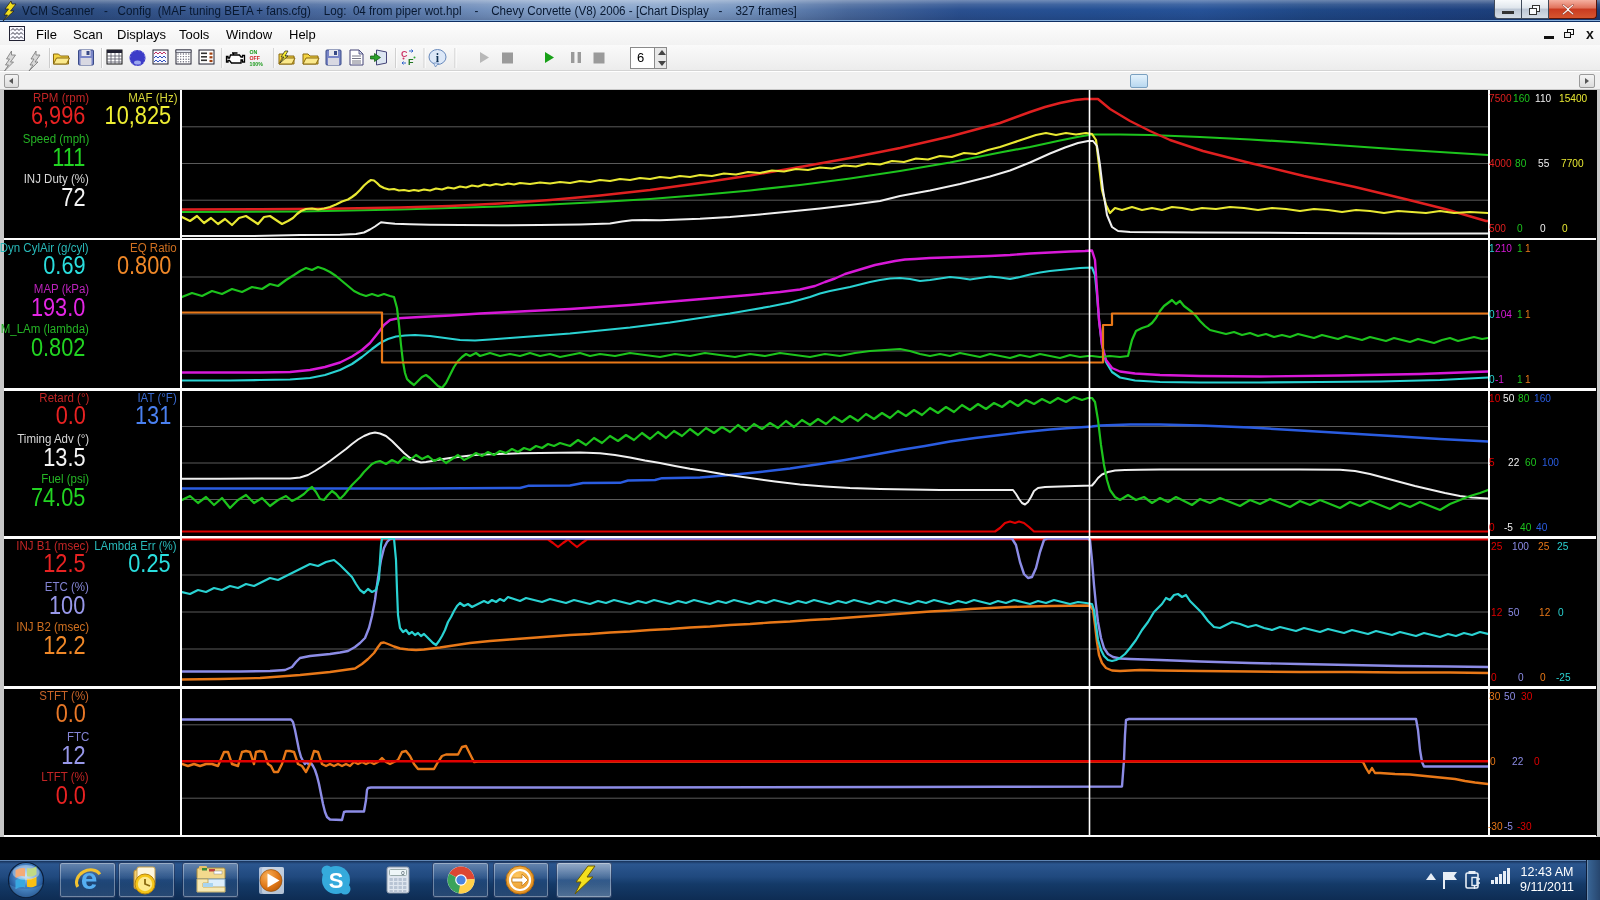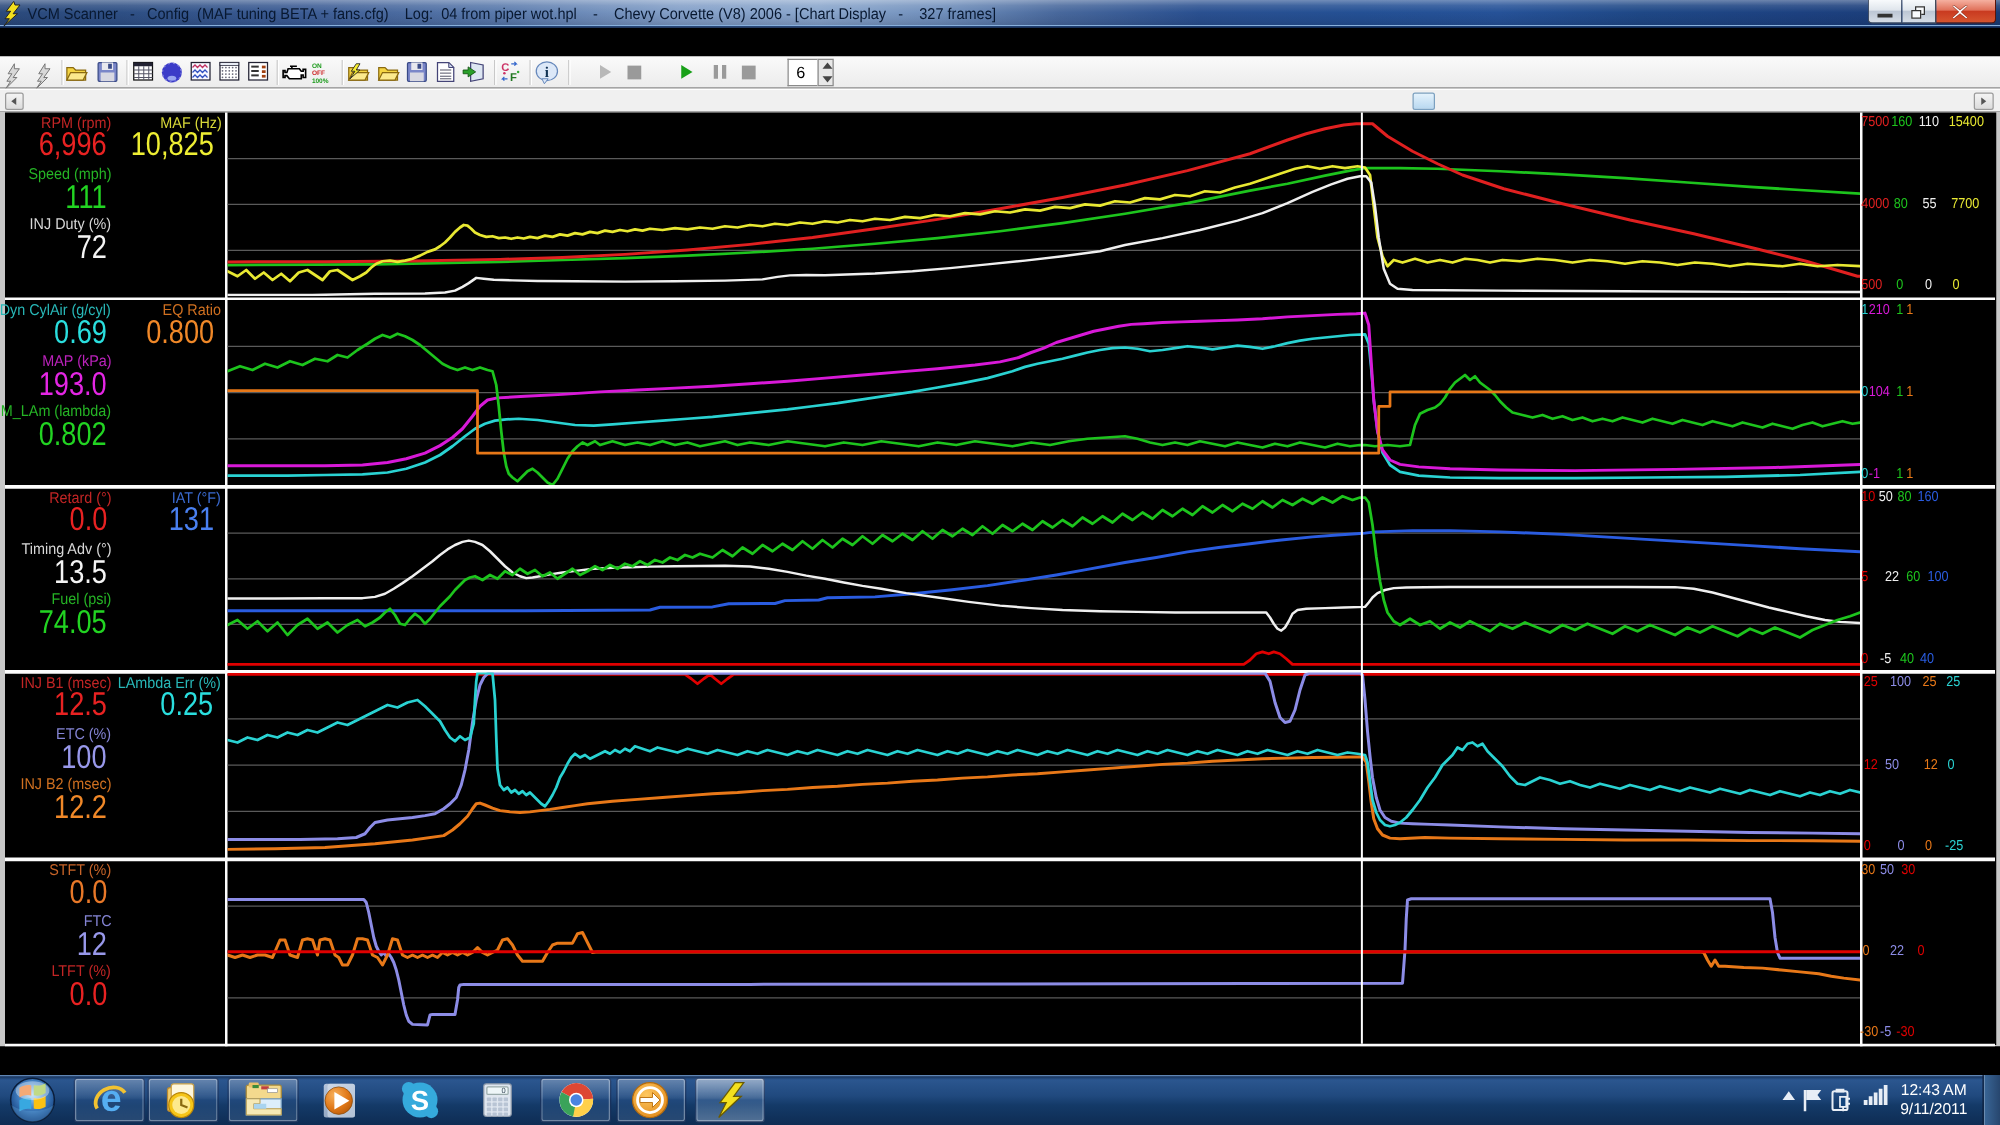--- a/index.html
+++ b/index.html
@@ -25,20 +25,39 @@
 <div style="position:absolute;left:55px;top:0;width:48px;height:19px;background:linear-gradient(180deg,#f5b0a0 0%,#e0715a 45%,#c93a20 50%,#d6552f 100%);border:1px solid #5a1408;border-top:none;border-left:none;border-bottom-right-radius:4px"></div>
 <div style="position:absolute;left:8px;top:11px;width:12px;height:3px;background:#333"></div>
 <div style="position:absolute;left:38px;top:5px;width:8px;height:7px;border:1.5px solid #333;background:#f8fafc"></div>
 <div style="position:absolute;left:35px;top:8px;width:8px;height:7px;border:1.5px solid #333;background:#f8fafc"></div>
 <svg width="12" height="11" viewBox="0 0 12 11" style="position:absolute;left:68px;top:4px">
           <path d="M1 0 L6 4 L11 0 L12 1 L7 5.5 L12 10 L11 11 L6 7 L1 11 L0 10 L5 5.5 L0 1 Z" fill="#fff" stroke="#7a1a08" stroke-width="0.5"></path>
         </svg>
 </div>
 </div>
 
+<div style="position:absolute;left:0;top:22px;width:1600px;height:23px;background:linear-gradient(180deg,#fdfdfd,#f2f2f2)">
+<svg width="16" height="15" viewBox="0 0 16 15" style="position:absolute;left:9px;top:4px">
+        <rect x="0.5" y="0.5" width="15" height="14" fill="#f8f8ff" stroke="#223"></rect>
+        <polyline points="2,4.5 4,2.5 6,4.5 8,2.5 10,4.5 12,2.5 14,4.5" fill="none" stroke="#334" stroke-width="1"></polyline>
+        <polyline points="2,8.5 4,6.5 6,8.5 8,6.5 10,8.5 12,6.5 14,8.5" fill="none" stroke="#334" stroke-width="1"></polyline>
+        <polyline points="2,12.5 4,10.5 6,12.5 8,10.5 10,12.5 12,10.5 14,12.5" fill="none" stroke="#334" stroke-width="1"></polyline>
+      </svg>
+<div style="position:absolute;left:36px;top:5px;font-size:13px;color:#000">File</div>
+      <div style="position:absolute;left:73px;top:5px;font-size:13px;color:#000">Scan</div>
+      <div style="position:absolute;left:117px;top:5px;font-size:13px;color:#000">Displays</div>
+      <div style="position:absolute;left:179px;top:5px;font-size:13px;color:#000">Tools</div>
+      <div style="position:absolute;left:226px;top:5px;font-size:13px;color:#000">Window</div>
+      <div style="position:absolute;left:289px;top:5px;font-size:13px;color:#000">Help</div>
+
+<div style="position:absolute;left:1544px;top:14px;width:10px;height:3px;background:#111"></div>
+<div style="position:absolute;left:1567px;top:7px;width:7px;height:6px;border:1.5px solid #111"></div>
+<div style="position:absolute;left:1564px;top:10px;width:7px;height:6px;border:1.5px solid #111;background:#f0f0f0"></div>
+<div style="position:absolute;left:1586px;top:4px;font-size:14px;font-weight:bold;color:#111">x</div>
+</div>
 
 <div style="position:absolute;left:0;top:45px;width:1600px;height:26px;background:linear-gradient(180deg,#fafafa,#ececec);border-bottom:1px solid #d4d4d4">
 </div>
 <svg width="700" height="72" viewBox="0 0 700 72" style="position:absolute;left:0;top:0">
       <path transform="translate(2.5,50)" d="M9 1 L4 9 L7 9 L3 15 L6 15 L2 21 L11 12 L8 12 L13 5 L9 5 Z" fill="#d8d8d8" stroke="#777" stroke-width="0.8" transform-origin="0 0"></path>
       <path transform="translate(27,50)" d="M9 1 L4 9 L7 9 L3 15 L6 15 L2 21 L11 12 L8 12 L13 5 L9 5 Z" fill="#d8d8d8" stroke="#777" stroke-width="0.8" transform-origin="0 0"></path>
       <g transform="translate(53.5,51)">
         <path d="M0 3 L5 3 L7 5 L15 5 L15 13 L0 13 Z" fill="#f4d442" stroke="#8a6a10" stroke-width="1"></path>
         <path d="M0 13 L3 7 L16 7 L13 13 Z" fill="#fbe98c" stroke="#8a6a10" stroke-width="1"></path>
       </g>

